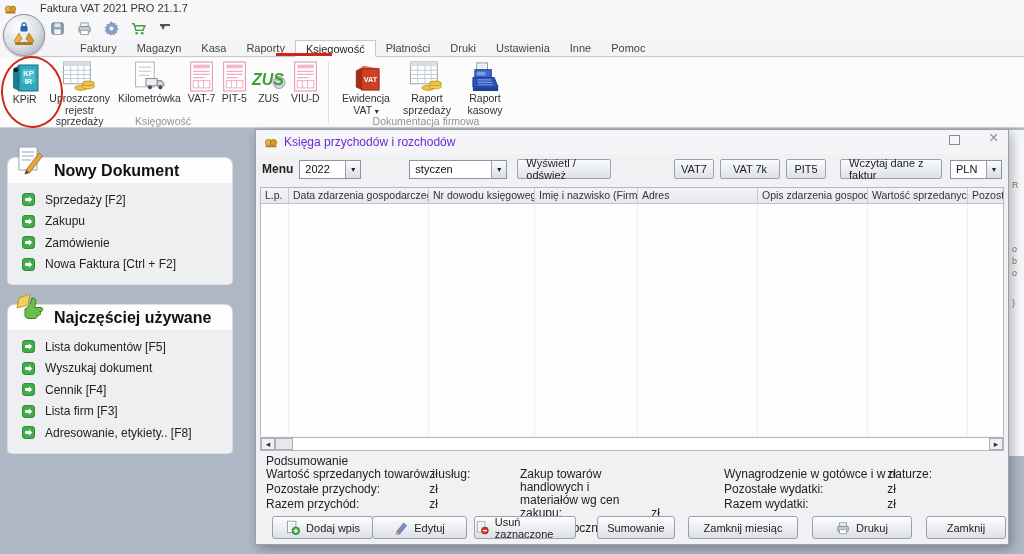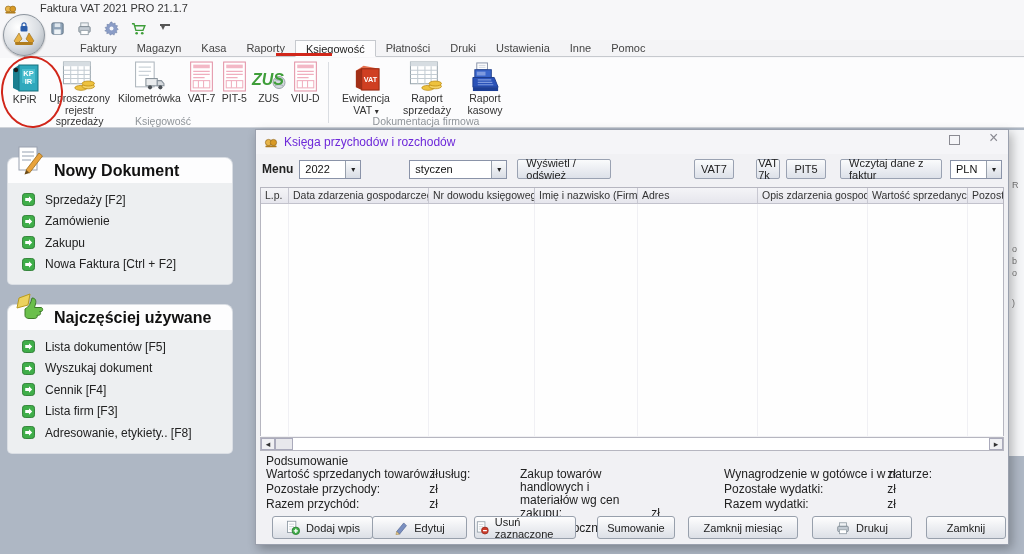--- a/index.html
+++ b/index.html
@@ -350,27 +350,27 @@
       <div class="sitem">
         <svg width="13" height="13">
             <use href="#sym-arrow"></use>
           </svg>
         <span>Sprzedaży [F2]</span>
       </div>
       <div class="sitem">
         <svg width="13" height="13">
             <use href="#sym-arrow"></use>
           </svg>
+        <span>Zakupu</span>
+      </div>
+      <div class="sitem">
+        <svg width="13" height="13">
+            <use href="#sym-arrow"></use>
+          </svg>
         <span>Zamówienie</span>
-      </div>
-      <div class="sitem">
-        <svg width="13" height="13">
-            <use href="#sym-arrow"></use>
-          </svg>
-        <span>Zakupu</span>
       </div>
       <div class="sitem">
         <svg width="13" height="13">
             <use href="#sym-arrow"></use>
           </svg>
         <span>Nowa Faktura [Ctrl + F2]</span>
       </div>
     </div>
   </div>
 
@@ -441,21 +441,21 @@
       <div class="dd" style="width:62px">
         <span class="ddtxt">2022</span>
         <span class="ddbtn"></span>
       </div>
       <div class="dd" style="width:98px;margin-left:48px">
         <span class="ddtxt">styczen</span>
         <span class="ddbtn"></span>
       </div>
       <div class="tbtn" style="width:94px;margin-left:10px">Wyświetl / odśwież</div>
       <div class="tbtn" style="width:40px;margin-left:auto">VAT7</div>
-      <div class="tbtn" style="width:24px;margin-left:22px">VAT 7k</div>
+      <div class="tbtn" style="width:60px;margin-left:6px">VAT 7k</div>
       <div class="tbtn" style="width:40px;margin-left:6px">PIT5</div>
       <div class="tbtn" style="width:102px;margin-left:14px">Wczytaj dane z faktur</div>
       <div class="dd" style="width:52px;margin-left:8px">
         <span class="ddtxt">PLN</span>
         <span class="ddbtn"></span>
       </div>
     </div>
 
     <div class="tablewrap">
       <div class="thead">

